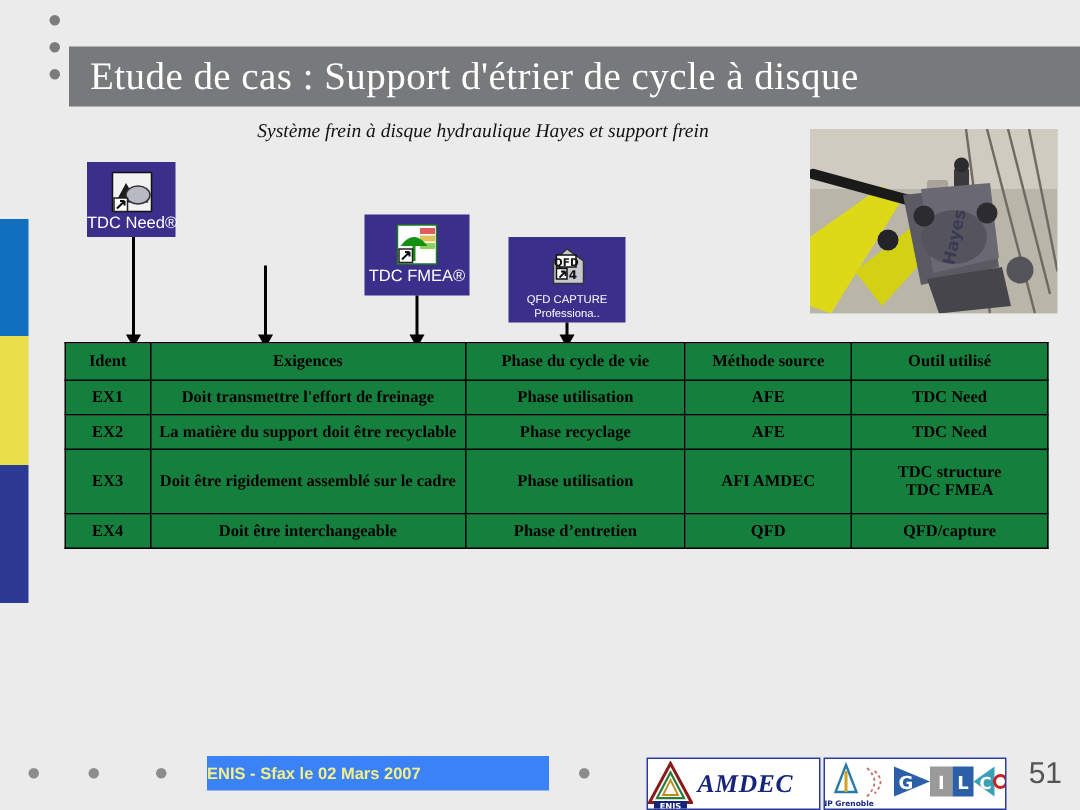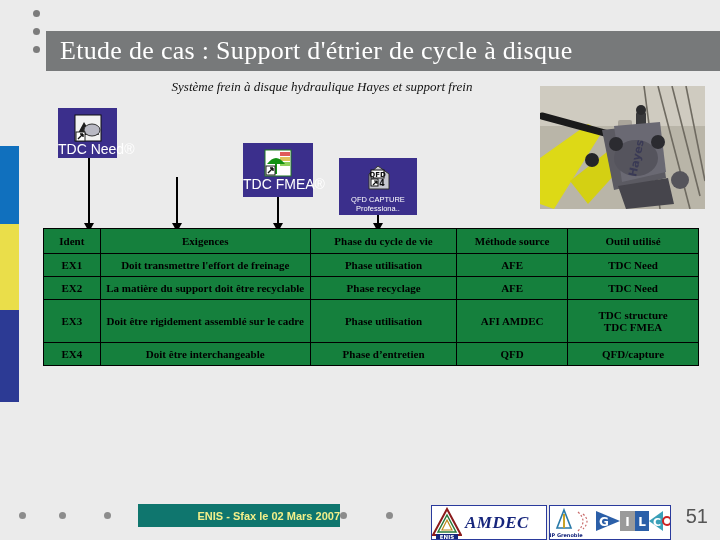--- a/index.html
+++ b/index.html
@@ -66,21 +66,21 @@
     font-family:"Liberation Sans", sans-serif;
     text-align:center;
     box-sizing:border-box;
     padding-top:5px;
   }
   .tile .glyph{
     width:30px;height:30px;margin:0 auto 2px auto;
     display:block;
   }
   .tile .tlabel{
-    font-size:14px;line-height:9px;display:block;white-space:nowrap;
+    font-size:11px;line-height:9px;display:block;white-space:nowrap;
   }
   .tile.t1{left:58px;top:108px;width:59px;height:50px;}
   .tile.t2{left:140px;top:123px;width:74px;height:54px;}
   .tile.t3{left:243px;top:143px;width:70px;height:54px;}
   .tile.t4{left:339px;top:158px;width:78px;height:57px;}
   .tile.t4 .tlabel{white-space:normal;font-size:7.5px;line-height:9px;}
 
   
   .arrow{position:absolute;width:2px;background:#000;}
   .arrow:after{
@@ -117,23 +117,23 @@
   .col-meth{width:110px;}
   .col-outil{width:130px;}
   .req-table tr.tall td{padding-top:9px;padding-bottom:9px;}
 
   
   .fdot{position:absolute;width:7px;height:7px;border-radius:50%;background:#8c8c8c;top:512px;}
   .fdot.f1{left:19px;} .fdot.f2{left:59px;} .fdot.f3{left:104px;}
   .fdot.f4{left:340px;} .fdot.f5{left:386px;}
 
   .footer-banner{
-    position:absolute;left:138px;top:504px;width:202px;height:23px;
-    background:#0f766e;
-    display:flex;align-items:center;justify-content:flex-end;
+    position:absolute;left:138px;top:504px;width:228px;height:23px;
+    background:#3b82f6;
+    display:flex;align-items:center;justify-content:flex-start;
   }
   .footer-banner span{
     color:#f3f08a;font-size:11px;font-weight:bold;
     font-family:"Liberation Sans", sans-serif;white-space:nowrap;
   }
 
   .logo-box{
     position:absolute;top:505px;
     border:1px solid #2a3a9c;background:#ffffff;
     box-sizing:border-box;

